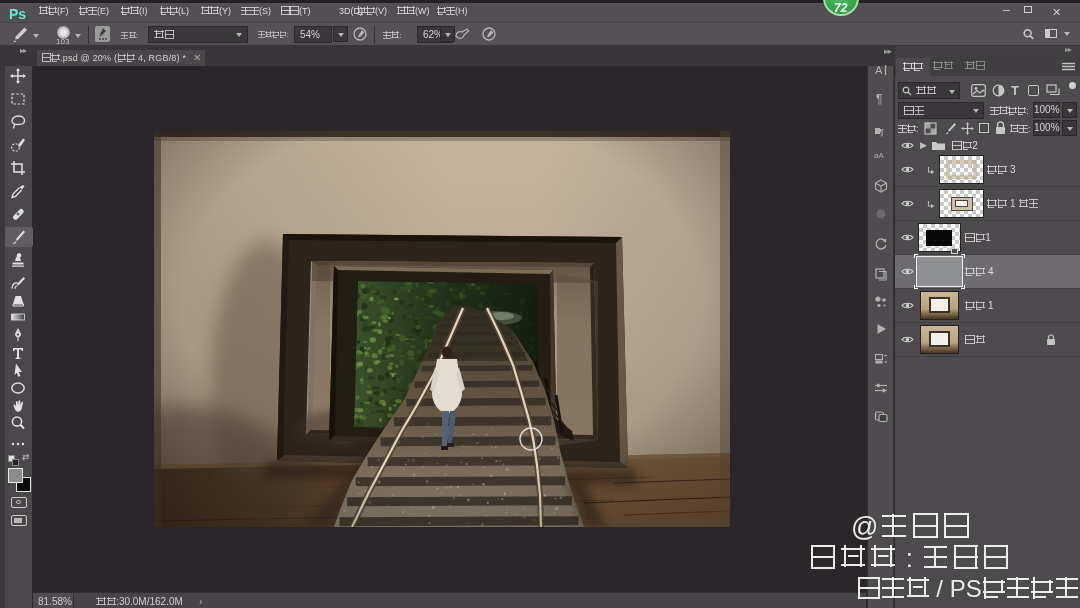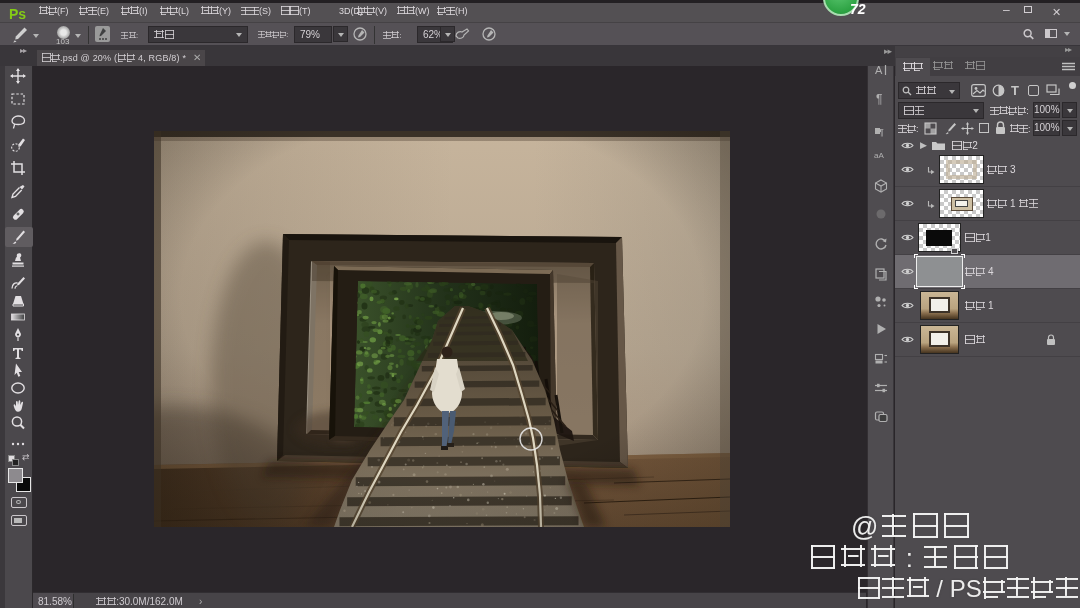--- a/index.html
+++ b/index.html
@@ -16,21 +16,21 @@
  background-size:9% 100%,100% 9%,100% 9%,9% 60%,60% 9%;
  background-position:8% 0,0 20%,0 72%,88% 34%,20% 96%;}
 i.g3{background-image:linear-gradient(currentColor,currentColor),linear-gradient(currentColor,currentColor),linear-gradient(currentColor,currentColor),linear-gradient(currentColor,currentColor),linear-gradient(currentColor,currentColor);
  background-size:100% 9%,9% 92%,9% 92%,100% 9%,44% 9%;
  background-position:0 12%,14% 8%,86% 8%,0 88%,50% 46%;}
 b.fc{font-weight:normal;display:inline-block;width:.85em;text-align:center;}
 .wmw i.cj{margin:0 .12em;}
 .menubar{left:0;top:0;width:1080px;height:22px;background:#535053;color:#dedade;
  font-size:9px;line-height:22px;}
 .menubar span.m{position:absolute;top:0;}
-.pslogo{position:absolute;left:9px;top:3px;font-size:14px;font-weight:bold;color:#84cc16;
+.pslogo{position:absolute;left:9px;top:3px;font-size:14px;font-weight:bold;color:#5eead4;
  letter-spacing:0px;}
 .optbar{left:0;top:22px;width:1080px;height:24px;background:#555156;border-top:1px solid #454245;
  border-bottom:1px solid #38353a;color:#d8d4d8;font-size:11px;}
 .combo{position:absolute;height:17px;background:#3a373b;border:1px solid #2b282b;
  color:#d5d1d5;font-size:10px;line-height:15px;padding-left:5px;}
 .caret{position:absolute;width:0;height:0;border-left:3.5px solid transparent;
  border-right:3.5px solid transparent;border-top:4px solid #b5b5b5;}
 .tabbar{left:0;top:46px;width:1080px;height:20px;background:#39363a;}
 .tab{position:absolute;left:37px;top:4px;width:168px;height:16px;background:#4a4649;
  color:#d4d0d4;font-size:9px;letter-spacing:.2px;line-height:16px;padding-left:5px;}
@@ -66,42 +66,42 @@
     <span class="m" style="left:281px"><i class="cj g0"></i><i class="cj g0"></i>(T)</span>
     <span class="m" style="left:339px">3D(D)</span>
     <span class="m" style="left:357px"><i class="cj g2"></i><i class="cj g2"></i>(V)</span>
     <span class="m" style="left:397px"><i class="cj g3"></i><i class="cj g3"></i>(W)</span>
     <span class="m" style="left:437px"><i class="cj g2"></i><i class="cj g1"></i>(H)</span>
     <span style="position:absolute;left:1003px;top:-1px;color:#d2ced2;font-size:12px;">–</span>
     <div style="position:absolute;left:1024px;top:6px;width:8px;height:7px;border:1.5px solid #d2ced2;"></div>
     <span style="position:absolute;left:1052px;top:1px;color:#d2ced2;font-size:11px;">✕</span>
   </div>
 <div class="abs" style="left:823px;top:-20px;width:36px;height:36px;border-radius:50%;background:radial-gradient(circle at 45% 30%,#5ec973,#2ea344 70%,#1d8c33);border:2px solid #a9dcb0;z-index:60;"></div>
-<span class="abs" style="left:834px;top:1px;z-index:61;color:#fff;font-size:14px;font-style:italic;font-weight:bold;margin-left:16px;">72</span>
+<span class="abs" style="left:834px;top:1px;z-index:61;color:#fff;font-size:12px;font-style:italic;font-weight:bold;">72</span>
 <div class="abs optbar">
     <svg class="abs" style="left:9px;top:3px" width="20" height="18" viewBox="0 0 20 18">
       <path d="M15.5 1.5 L18 4 L9 13 L6.2 13.6 L6.8 10.5 Z" fill="#cfcfcf"></path>
       <path d="M5.8 14.2 L4.2 16.5 L7.5 15.8 Z" fill="#cfcfcf"></path>
     </svg>
     <span class="caret" style="left:33px;top:11px"></span>
     <div class="abs" style="left:57px;top:3px;width:13px;height:13px;border-radius:50%;background:radial-gradient(circle,#e8e8e8 30%,#9a9a9a 75%,#555 100%);"></div>
     <span class="abs" style="left:56px;top:14px;font-size:8px;color:#c5c5c5;">103</span>
     <span class="caret" style="left:75px;top:11px"></span>
     <div class="abs" style="left:88px;top:3px;width:1px;height:18px;background:#333;"></div>
     <div class="abs" style="left:95px;top:3px;width:15px;height:16px;background:#9a9a9a;border-radius:2px;"></div>
     <svg class="abs" style="left:96px;top:4px" width="13" height="14" viewBox="0 0 13 14">
       <path d="M7 1 L10 4 L5 9 L3.5 9.3 L3.8 7.8 Z" fill="#3f4041"></path>
       <circle cx="4" cy="12" r="1" fill="#3f4041"></circle>
       <circle cx="7" cy="12" r="1" fill="#3f4041"></circle>
       <circle cx="10" cy="12" r="1" fill="#3f4041"></circle>
     </svg>
     <span class="abs" style="left:121px;top:8px;font-size:7.5px;"><i class="cj g1"></i><i class="cj g3"></i>:</span>
     <div class="combo" style="left:148px;top:3px;width:100px;"><i class="cj g3"></i><i class="cj g0"></i><span class="caret" style="right:5px;top:6px"></span></div>
     <span class="abs" style="left:258px;top:8px;font-size:7px;"><i class="cj g1"></i><i class="cj g3"></i><i class="cj g2"></i><i class="cj g2"></i>:</span>
-    <div class="combo" style="left:294px;top:3px;width:38px;">79%</div>
+    <div class="combo" style="left:294px;top:3px;width:38px;">54%</div>
     <div class="cbx" style="left:333px;top:3px;">
       <span class="caret" style="left:4px;top:6px"></span>
     </div>
     <svg class="abs" style="left:352px;top:3px" width="16" height="16" viewBox="0 0 16 16">
       <circle cx="8" cy="8" r="6" fill="none" stroke="#b5b5b5" stroke-width="1.3"></circle>
       <path d="M10 4 L12.5 6.5 L8 11 L6 11.5 L6.5 9.5 Z" fill="#b5b5b5"></path>
     </svg>
     <div class="abs" style="left:374px;top:3px;width:1px;height:18px;background:#333;"></div>
     <span class="abs" style="left:383px;top:8px;font-size:8px;"><i class="cj g1"></i><i class="cj g3"></i>:</span>
     <div class="combo" style="left:417px;top:3px;width:36px;">62%</div>

